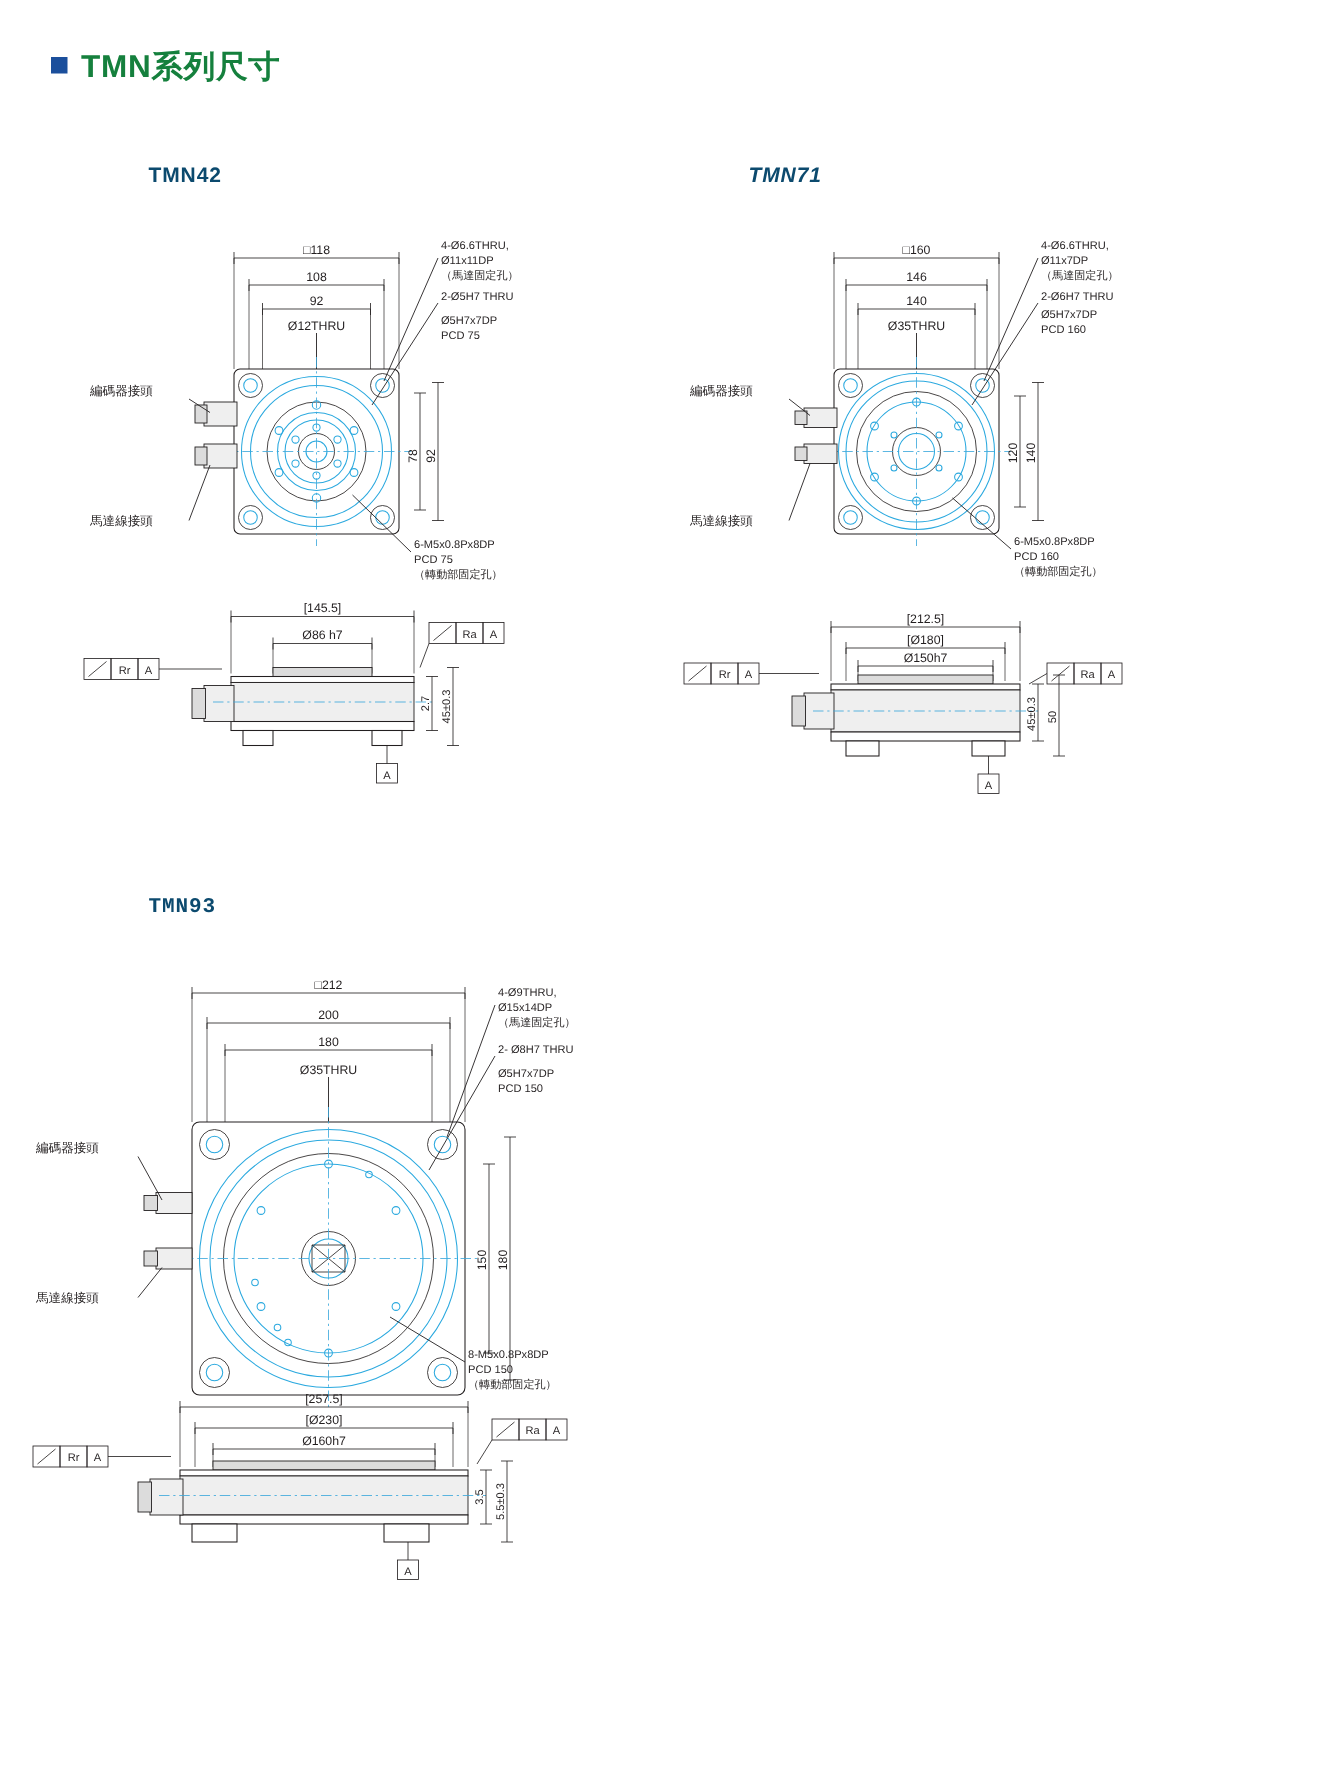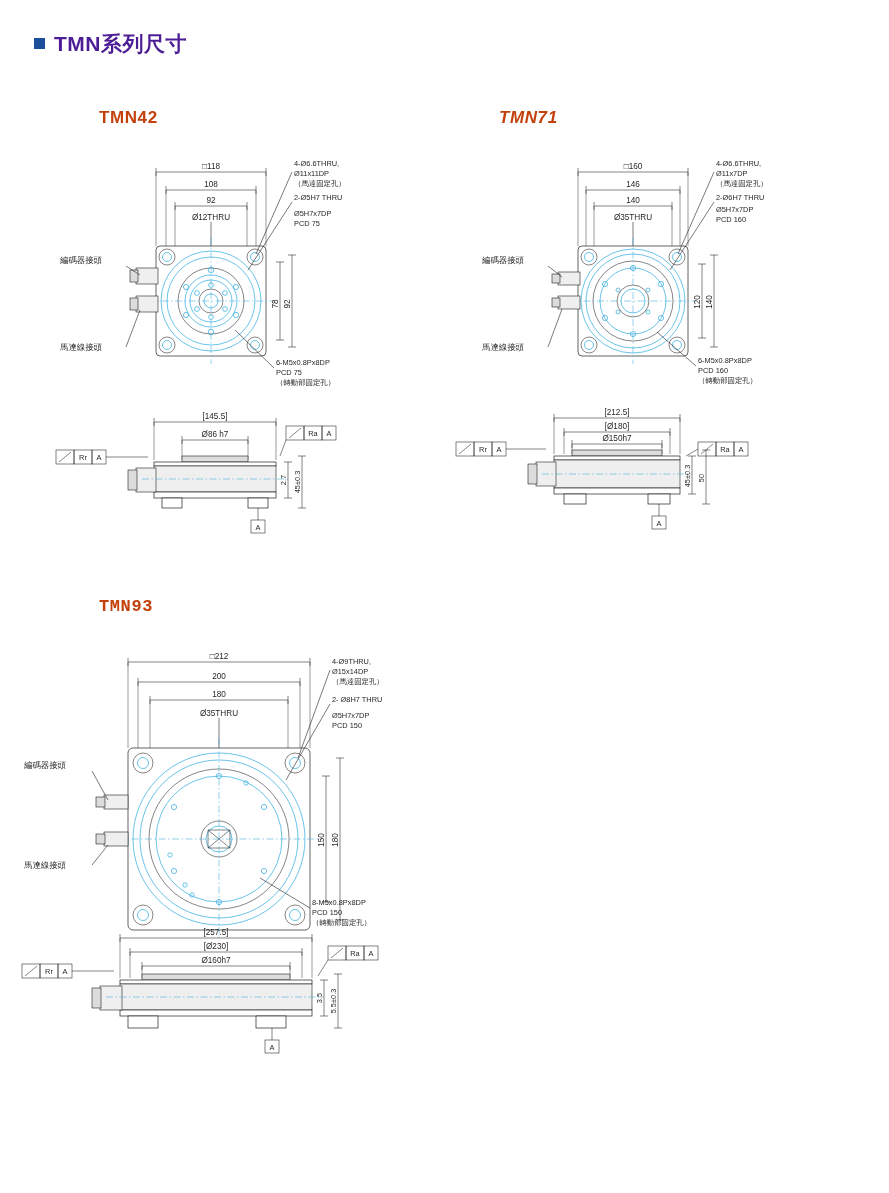--- a/index.html
+++ b/index.html
@@ -6,30 +6,30 @@
   body{
     width:889px;height:1193px;
     background:#ffffff;
     font-family:"Liberation Sans", sans-serif;
     color:#231f20;
     position:relative;
     overflow:hidden;
   }
   .page-title{
     position:absolute;left:34px;top:30px;
-    font-size:21px;font-weight:bold;color:#4c1d95;
+    font-size:21px;font-weight:bold;color:#15803d;
     letter-spacing:.5px;
   }
   .page-title .sq{
     display:inline-block;width:11px;height:11px;background:#1b4f9c;
     margin-right:9px;vertical-align:2px;
   }
   .model-title{
     position:absolute;
-    font-size:17px;font-weight:bold;color:#c2410c;
+    font-size:14px;font-weight:bold;color:#0c4a6e;
     letter-spacing:.6px;
   }
   .blk{position:absolute;}
   svg{display:block;overflow:visible;}
   text{font-family:"Liberation Sans", sans-serif;fill:#231f20;}
   .dim{font-size:8.2px;}
   .dimS{font-size:7.4px;}
   .cn{font-size:8.4px;}
   .lead{stroke:#231f20;stroke-width:.6;fill:none;}
   .dimline{stroke:#231f20;stroke-width:.55;fill:none;}
@@ -155,21 +155,21 @@
     <line x1="246" y1="112" x2="254" y2="112"></line>
         <line x1="246" y1="190" x2="254" y2="190"></line>
     <line x1="258" y1="105" x2="266" y2="105"></line>
         <line x1="258" y1="197" x2="266" y2="197"></line>
   </g>
   <text class="dim" x="248" y="154" text-anchor="middle" transform="rotate(-90 248 154)">78</text>
   <text class="dim" x="260" y="154" text-anchor="middle" transform="rotate(-90 260 154)">92</text>
 </svg>
 </div>
 
-<div class="blk" style="left:30px;top:404px;">
+<div class="blk" style="left:30px;top:393px;">
 <svg width="400" height="135" viewBox="0 0 400 135">
 
   <g class="dimline">
         <line x1="124" y1="18" x2="246" y2="18"></line>
         <line x1="152" y1="36" x2="218" y2="36"></line>
       </g>
   <g class="tick">
     <line x1="124" y1="14" x2="124" y2="22"></line>
         <line x1="246" y1="14" x2="246" y2="22"></line>
     <line x1="152" y1="32" x2="152" y2="40"></line>
@@ -230,21 +230,21 @@
     <line x1="268" y1="52" x2="276" y2="52"></line>
         <line x1="268" y1="104" x2="276" y2="104"></line>
   </g>
   <text class="dimS" x="256" y="76" text-anchor="middle" transform="rotate(-90 256 76)">2.7</text>
   <text class="dimS" x="270" y="78" text-anchor="middle" transform="rotate(-90 270 78)">45±0.3</text>
 </svg>
 </div>
 
 <div class="model-title" style="left:499px;top:108px;font-style:italic;">TMN71</div>
 
-<div class="blk" style="left:452px;top:150px;">
+<div class="blk" style="left:430px;top:150px;">
 <svg width="400" height="260" viewBox="0 0 400 260">
   <g class="dimline">
     <line x1="126" y1="22" x2="236" y2="22"></line>
     <line x1="134" y1="40" x2="228" y2="40"></line>
     <line x1="142" y1="56" x2="220" y2="56"></line>
   </g>
   <g class="ext">
     <line x1="126" y1="22" x2="126" y2="96"></line>
         <line x1="236" y1="22" x2="236" y2="96"></line>
     <line x1="134" y1="40" x2="134" y2="96"></line>

